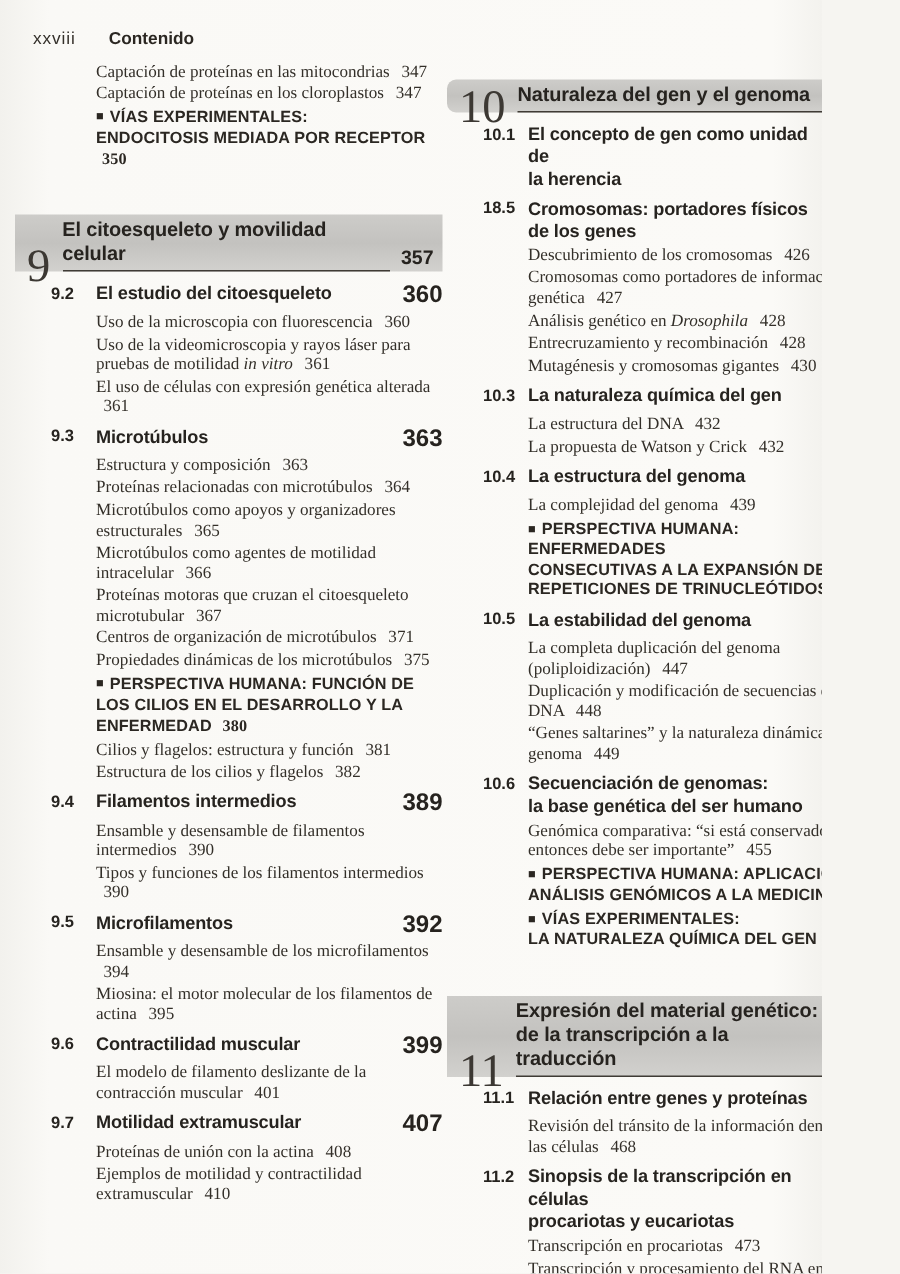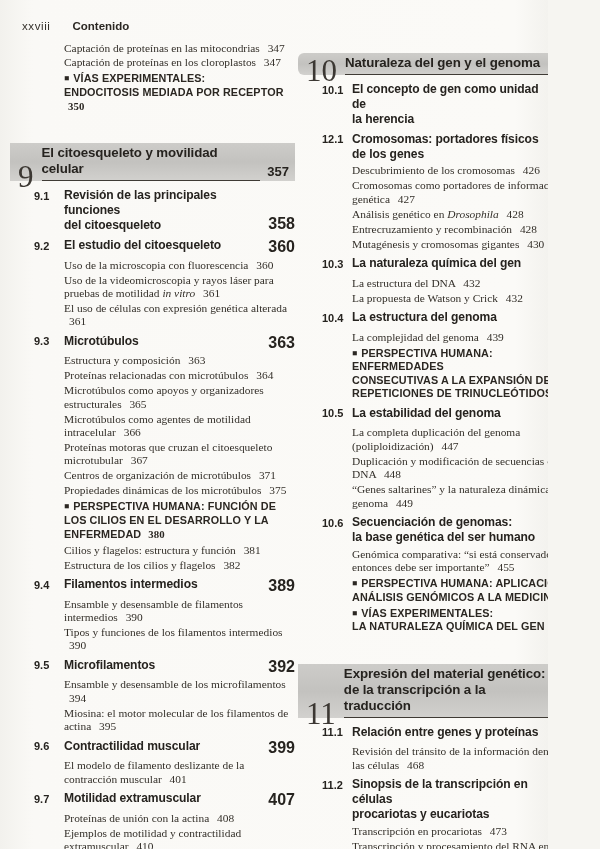--- a/index.html
+++ b/index.html
@@ -82,25 +82,20 @@
         </div>
         <div class="ch-block">
           <div class="ch-bar">
             <span class="ch-num">9</span>
             <div class="ch-mid">
               <div class="ch-line underl">El citoesqueleto y movilidad celular</div>
             </div>
             <span class="ch-page">357</span>
           </div>
           <div class="sec-row">
-            <span class="sec-num">9.1</span>
-            <div class="sec-title">Revisión de las principales funciones<br>del citoesqueleto</div>
-            <span class="sec-page">358</span>
-          </div>
-          <div class="sec-row">
             <span class="sec-num">9.2</span>
             <div class="sec-title">El estudio del citoesqueleto</div>
             <span class="sec-page">360</span>
           </div>
           <div class="sub-row">Uso de la microscopia con fluorescencia <span class="s-page">360</span></div>
           <div class="sub-row">Uso de la videomicroscopia y rayos láser para pruebas de motilidad <i>in vitro</i> <span class="s-page">361</span></div>
           <div class="sub-row">El uso de células con expresión genética alterada <span class="s-page">361</span></div>
           <div class="sec-row">
             <span class="sec-num">9.3</span>
             <div class="sec-title">Microtúbulos</div>
@@ -153,21 +148,21 @@
               <div class="ch-line underl">Naturaleza del gen y el genoma</div>
             </div>
             <span class="ch-page">424</span>
           </div>
           <div class="sec-row">
             <span class="sec-num">10.1</span>
             <div class="sec-title">El concepto de gen como unidad de<br>la herencia</div>
             <span class="sec-page">425</span>
           </div>
           <div class="sec-row">
-            <span class="sec-num">12.1</span>
+            <span class="sec-num">18.5</span>
             <div class="sec-title">Cromosomas: portadores físicos<br>de los genes</div>
             <span class="sec-page">426</span>
           </div>
           <div class="sub-row">Descubrimiento de los cromosomas <span class="s-page">426</span></div>
           <div class="sub-row">Cromosomas como portadores de información genética <span class="s-page">427</span></div>
           <div class="sub-row">Análisis genético en <i>Drosophila</i> <span class="s-page">428</span></div>
           <div class="sub-row">Entrecruzamiento y recombinación <span class="s-page">428</span></div>
           <div class="sub-row">Mutagénesis y cromosomas gigantes <span class="s-page">430</span></div>
           <div class="sec-row">
             <span class="sec-num">10.3</span>

